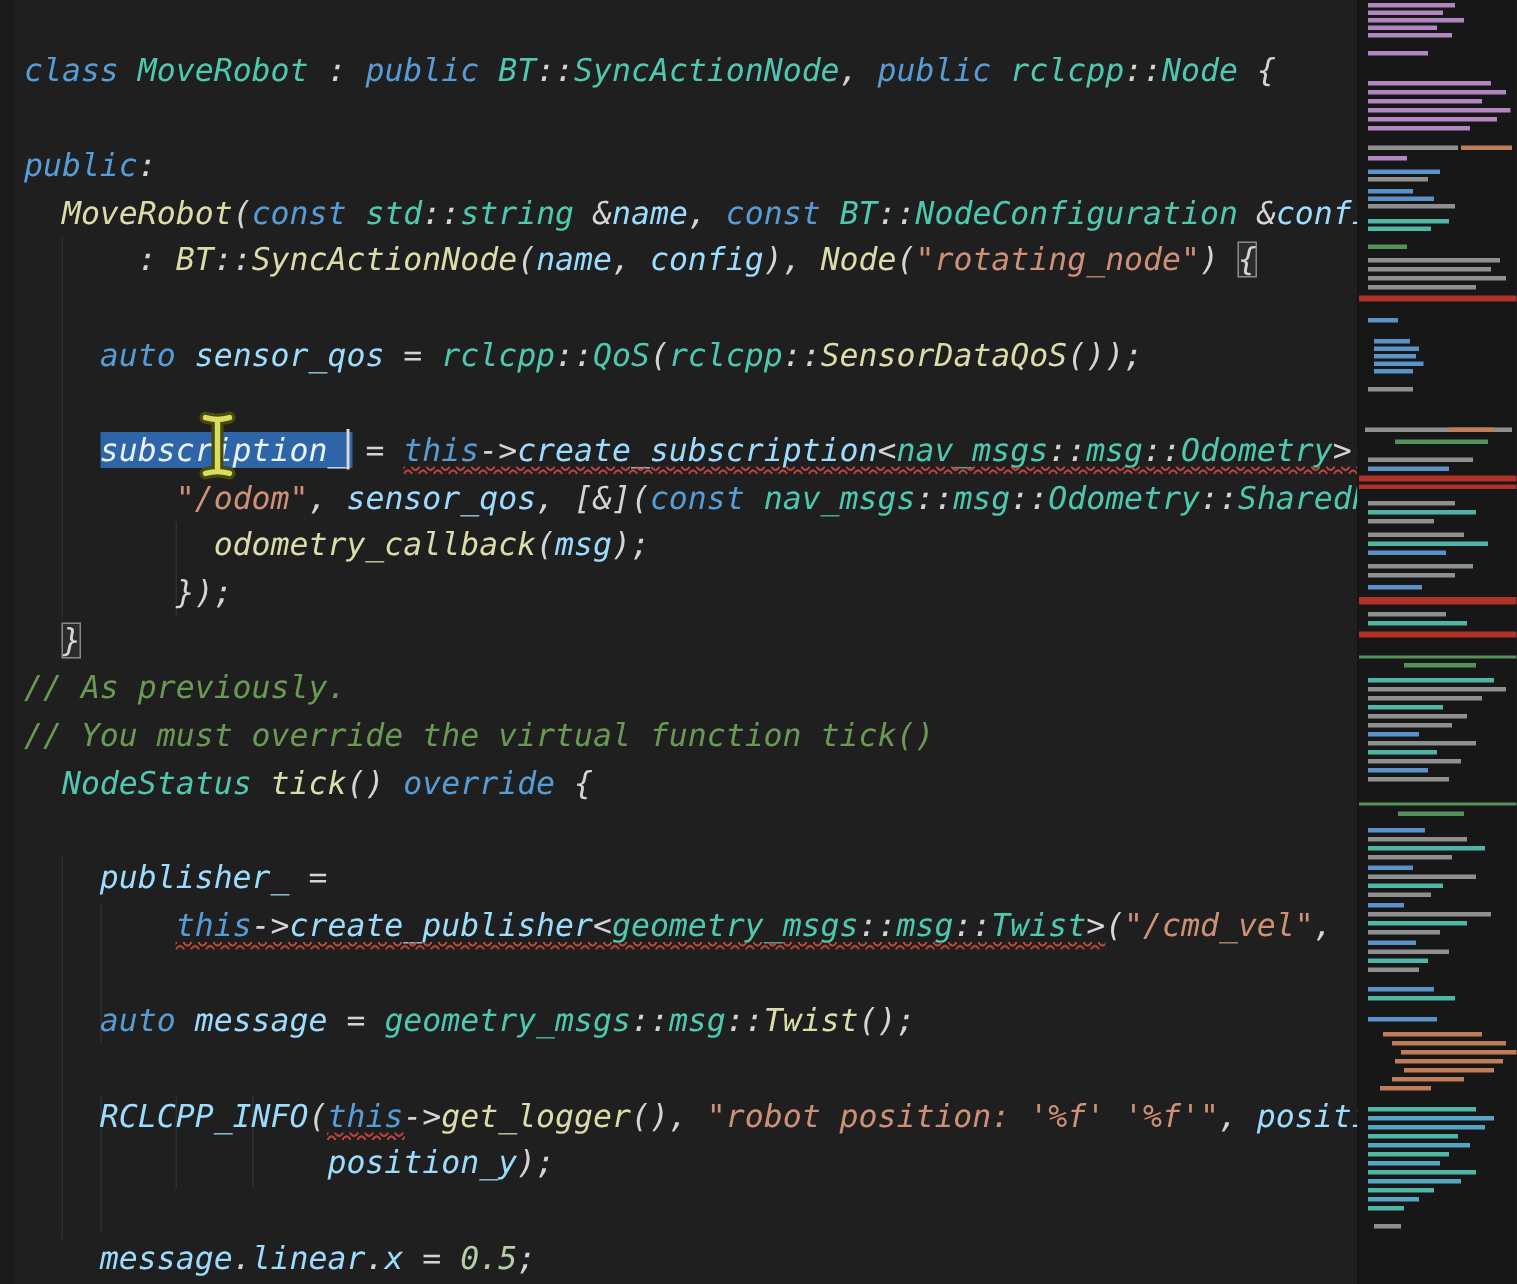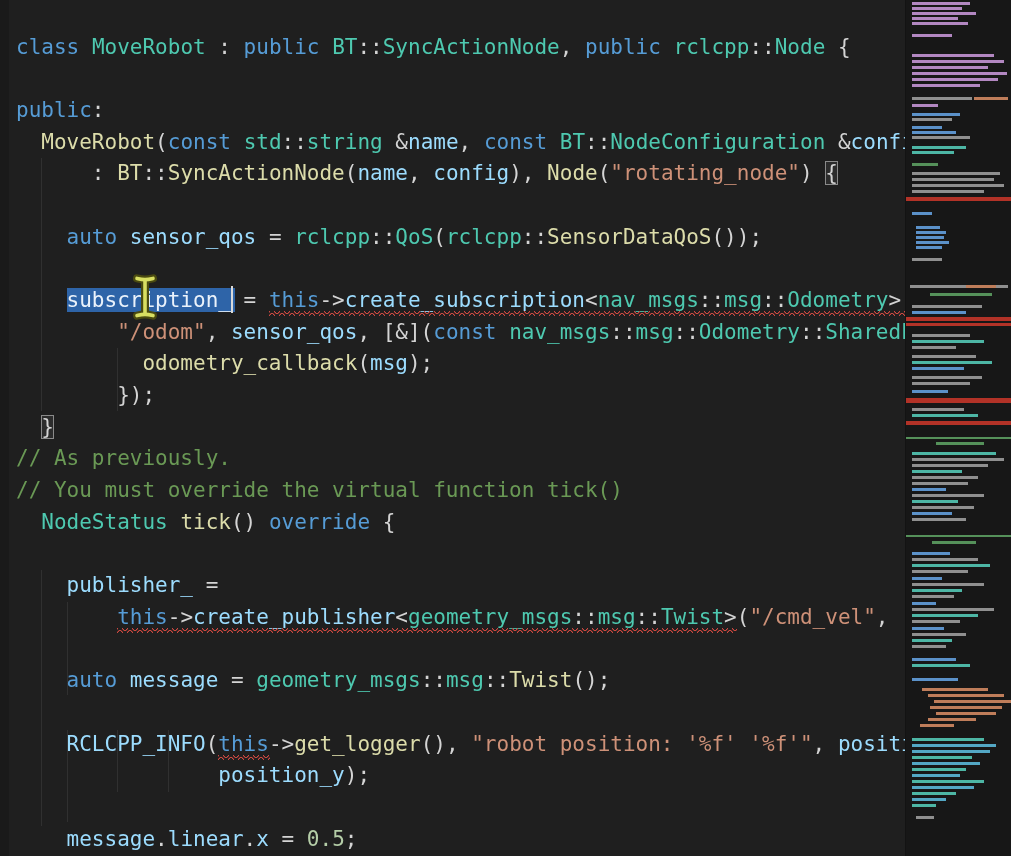--- a/index.html
+++ b/index.html
@@ -10,21 +10,21 @@
     position:relative;
   }
   #editor{position:absolute;inset:0;}
   #left-strip{position:absolute;left:0;top:0;width:9px;height:856px;z-index:1;}
   #code-area{
     position:absolute;left:0;top:0;width:905px;height:856px;
     overflow:hidden;z-index:2;
   }
   #code-layer{
     position:absolute;inset:0;
-    font-size:21px;color:#d4d4d4;
+    font-size:21px;color:#d4d4d4;font-style:italic;
   }
   #code-lines{position:absolute;left:16px;top:31.5px;white-space:pre;}
   .cl{height:31.7px;line-height:31.7px;white-space:pre;}
   .iguide{position:absolute;width:1px;background:rgba(255,255,255,0.08);}
   .sel{background:var(--sel,#2e64a8);box-shadow:4px 0 0 var(--sel,#2e64a8);}
   .brk{outline:1px solid #8a8a8a;outline-offset:-1px;background:rgba(120,120,120,0.15);}
   .squiggle{
     position:absolute;height:5px;z-index:5;
     background-image:
       radial-gradient(circle at 3px 100%, transparent 0 1.6px, var(--sq,#cc4840) 1.7px 2.8px, transparent 3px),

